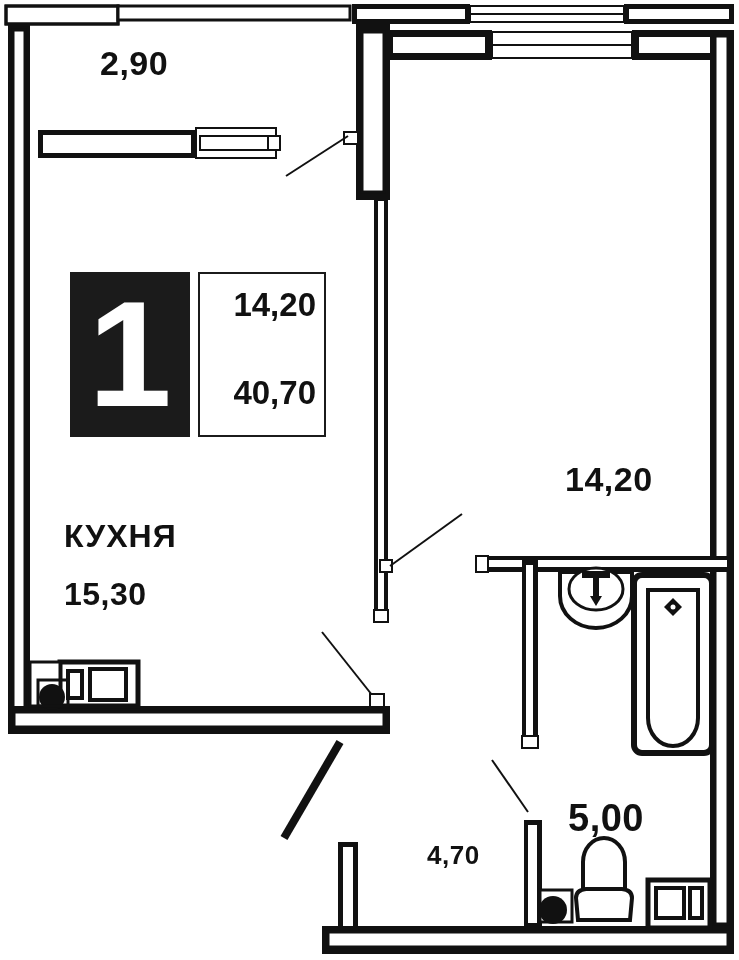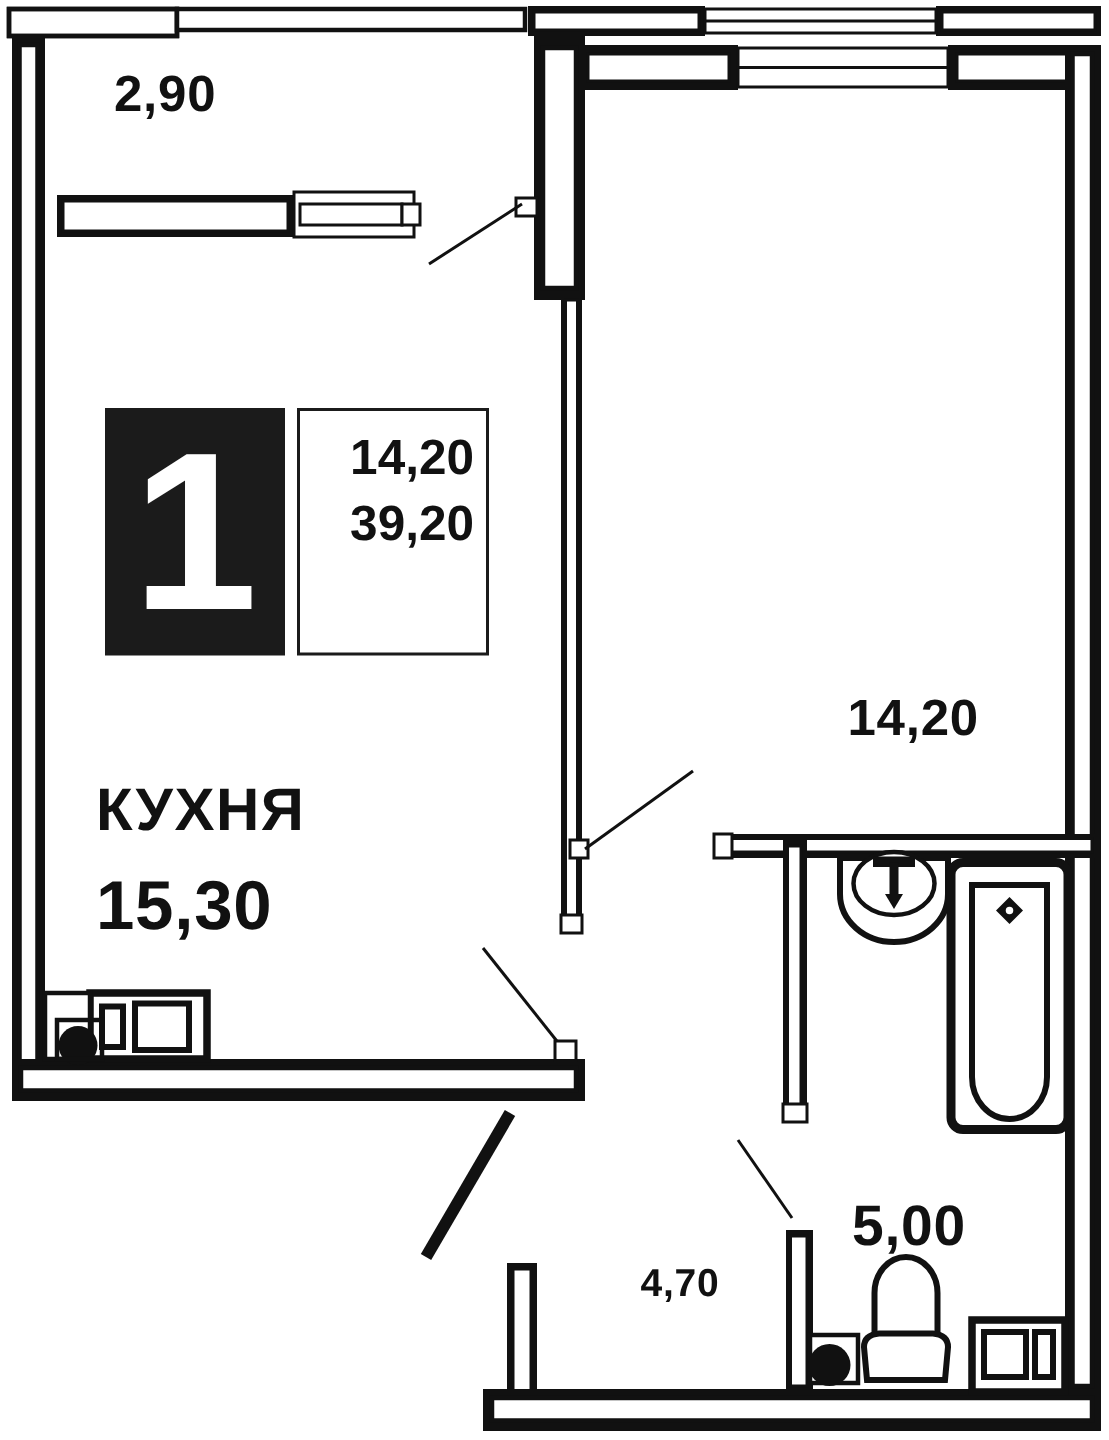--- a/index.html
+++ b/index.html
@@ -23,24 +23,24 @@
     top: 0;
   }
   .lbl {
     position: absolute;
     font-family: "Liberation Sans", sans-serif;
     font-weight: bold;
     color: #111111;
     white-space: nowrap;
     letter-spacing: 0.5px;
   }
-  .lbl-balcony { left: 76px;  top: 44px;  font-size: 34px; text-align: right; }
+  .lbl-balcony { left: 100px;  top: 44px;  font-size: 34px; text-align: right; }
   .lbl-living  { left: 565px; top: 460px; font-size: 34px; }
-  .lbl-kitchen-name { left: 64px; top: 518px; font-size: 40px; letter-spacing: 1px; }
-  .lbl-kitchen-area { left: 64px; top: 576px; font-size: 46px; }
+  .lbl-kitchen-name { left: 64px; top: 518px; font-size: 32px; letter-spacing: 1px; }
+  .lbl-kitchen-area { left: 64px; top: 576px; font-size: 32px; }
   .lbl-hall    { left: 427px; top: 840px; font-size: 26px; }
   .lbl-bath    { left: 568px; top: 797px; font-size: 38px; }
 
   #badge {
     position: absolute;
     left: 70px;
     top: 272px;
     width: 120px;
     height: 165px;
     background: #1b1b1b;
@@ -329,16 +329,16 @@
   <div class="lbl lbl-kitchen-area">15,30</div>
   <div class="lbl lbl-hall">4,70</div>
   <div class="lbl lbl-bath">5,00</div>
 
   <div id="badge">
     <div class="num">1</div>
   </div>
 
   <div id="areabox">
     <div class="arow a0">14,20</div>
-    <div class="arow a1">39,20</div>
+    <div class="arow a2">40,70</div>
   </div>
 
 </div>
 
 </body></html>

